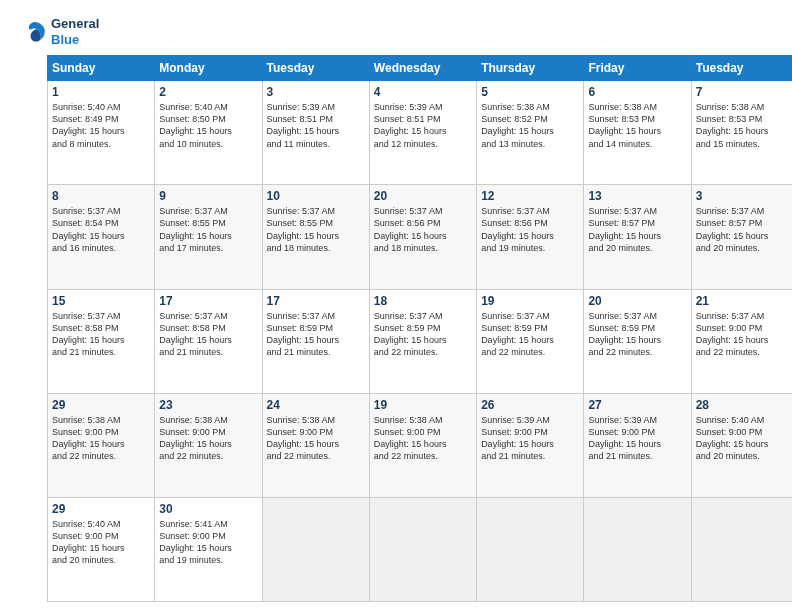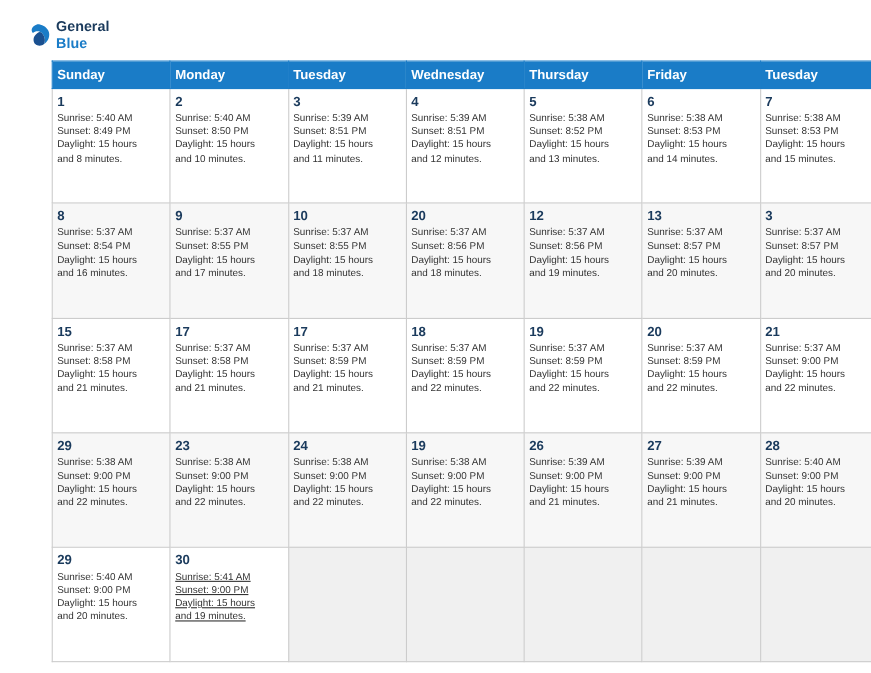--- a/index.html
+++ b/index.html
@@ -332,21 +332,21 @@
         <tr class="row-odd">
           <td>
             <span class="day-num">29</span>
             <div class="day-info" style="white-space: pre-line;">Sunrise: 5:40 AM
 Sunset: 9:00 PM
 Daylight: 15 hours
 and 20 minutes.</div>
           </td>
           <td>
             <span class="day-num">30</span>
-            <div class="day-info" style="white-space: pre-line; text-decoration: underline;">Sunrise: 5:41 AM
+            <div class="day-info" style="white-space: pre-line;">Sunrise: 5:41 AM
 Sunset: 9:00 PM
 Daylight: 15 hours
 and 19 minutes.</div>
           </td>
           <td class="empty"></td>
           <td class="empty"></td>
           <td class="empty"></td>
           <td class="empty"></td>
           <td class="empty"></td>
         </tr>

